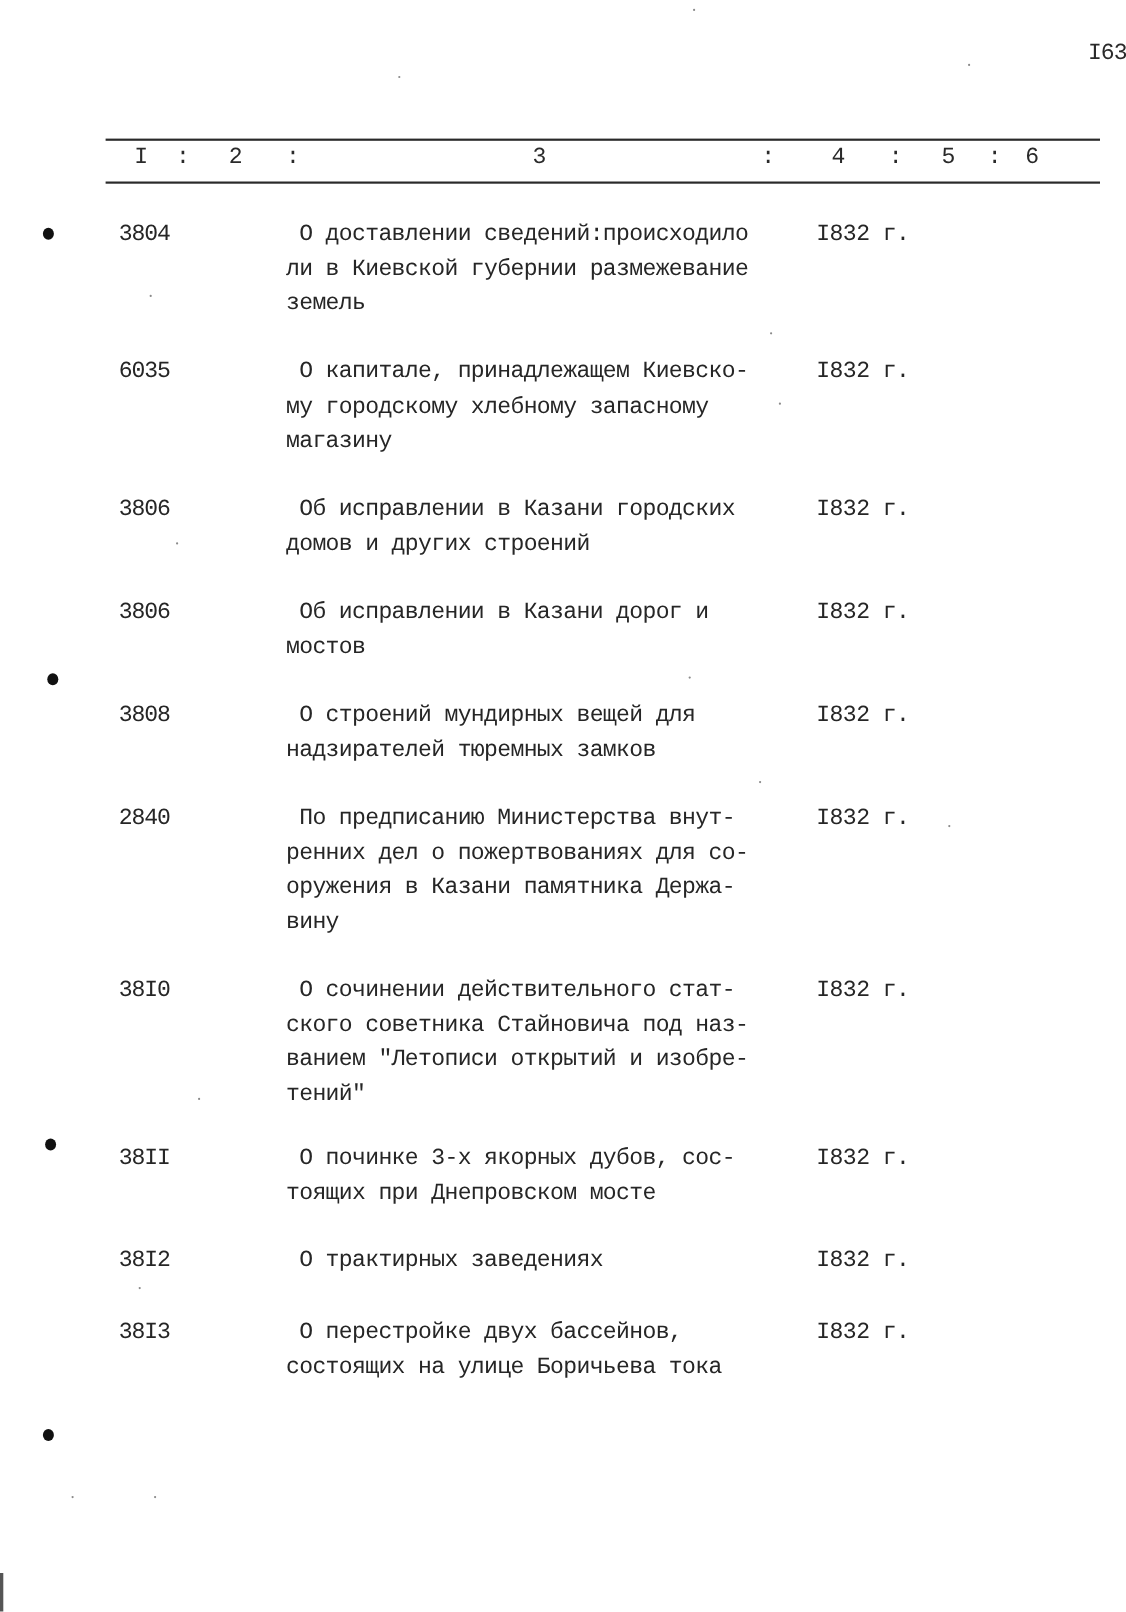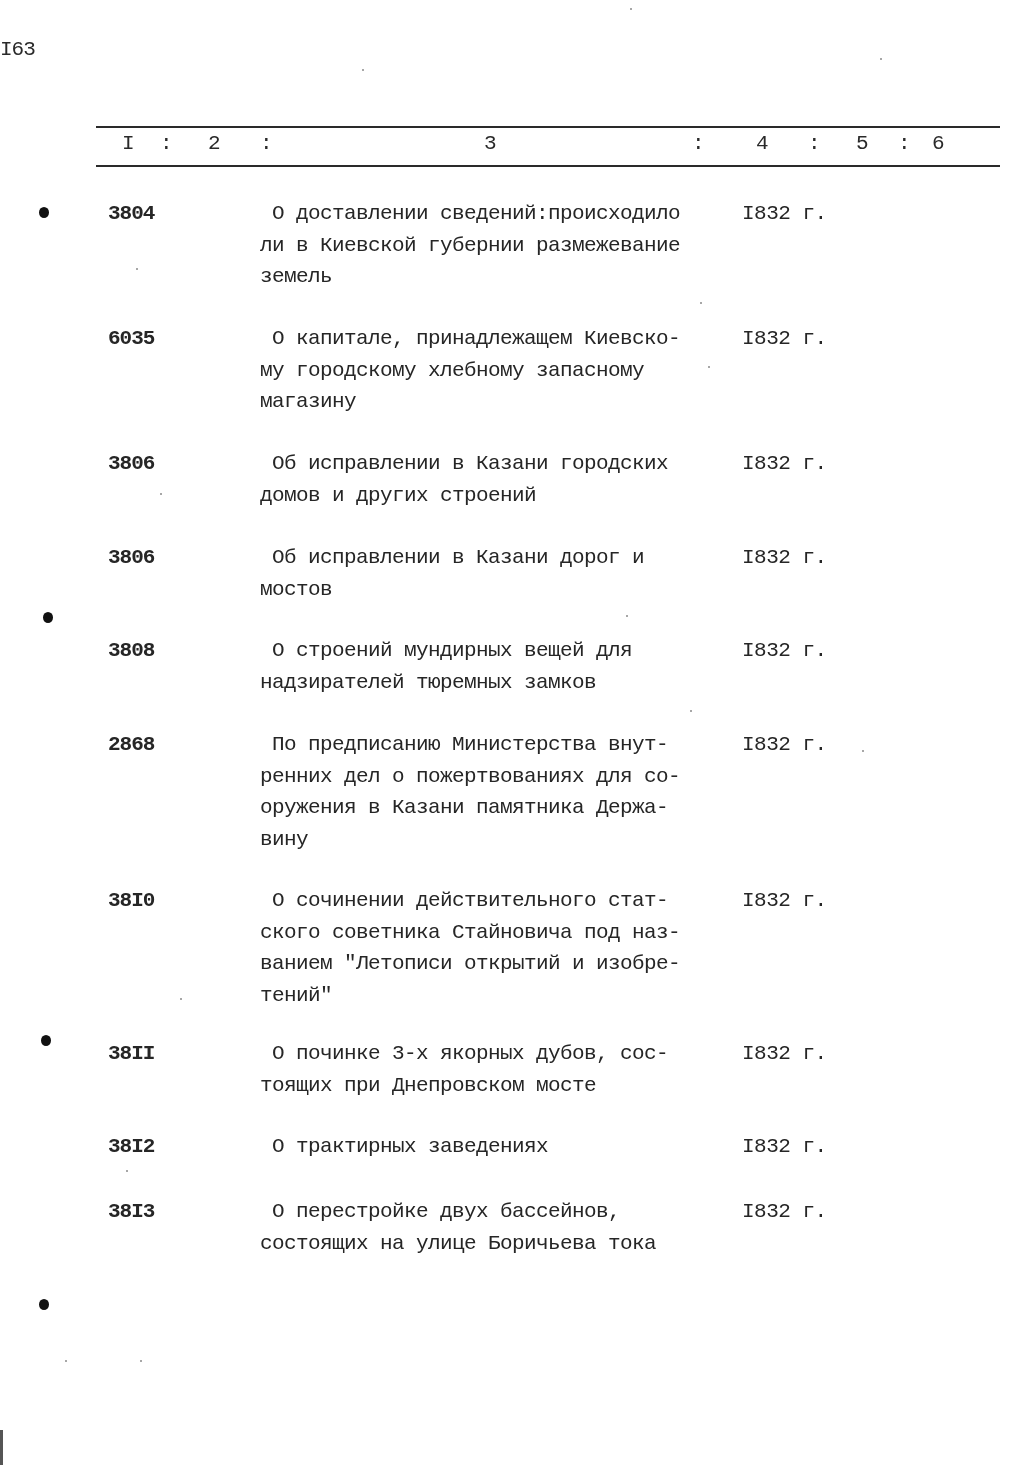--- a/index.html
+++ b/index.html
@@ -13,21 +13,21 @@
       position: relative;
       overflow: hidden;
       font-family: "Liberation Mono", "DejaVu Sans Mono", monospace;
       color: #222222;
     }
     .page-number {
       position: absolute;
       top: 38px;
       left: 0;
       width: 1024px;
-      text-align: left;
+      text-align: right;
       font-size: 21px;
       letter-spacing: -1px;
       color: #2a2a2a;
     }
     .rule {
       position: absolute;
       left: 96px;
       width: 904px;
       height: 2px;
       background: #2a2a2a;
@@ -53,21 +53,20 @@
       width: 1024px;
       font-size: 21px;
       line-height: 31.5px;
       color: #262626;
     }
     .entry .num {
       position: absolute;
       left: 108px;
       top: 0;
       letter-spacing: -1px;
-      font-weight: bold;
     }
     .entry .title {
       position: absolute;
       left: 260px;
       top: 0;
       width: 470px;
       white-space: pre;
       letter-spacing: -0.6px;
     }
     .entry .year {
@@ -152,21 +151,21 @@
 </div>
 
 <div class="entry" style="top:635px">
   <span class="num">3808</span>
   <span class="title"> О строений мундирных вещей для
 надзирателей тюремных замков</span>
   <span class="year">I832 г.</span>
 </div>
 
 <div class="entry" style="top:729px">
-  <span class="num">2868</span>
+  <span class="num">2840</span>
   <span class="title"> По предписанию Министерства внут-
 ренних дел о пожертвованиях для со-
 оружения в Казани памятника Держа-
 вину</span>
   <span class="year">I832 г.</span>
 </div>
 
 <div class="entry" style="top:885px">
   <span class="num">38I0</span>
   <span class="title"> О сочинении действительного стат-

